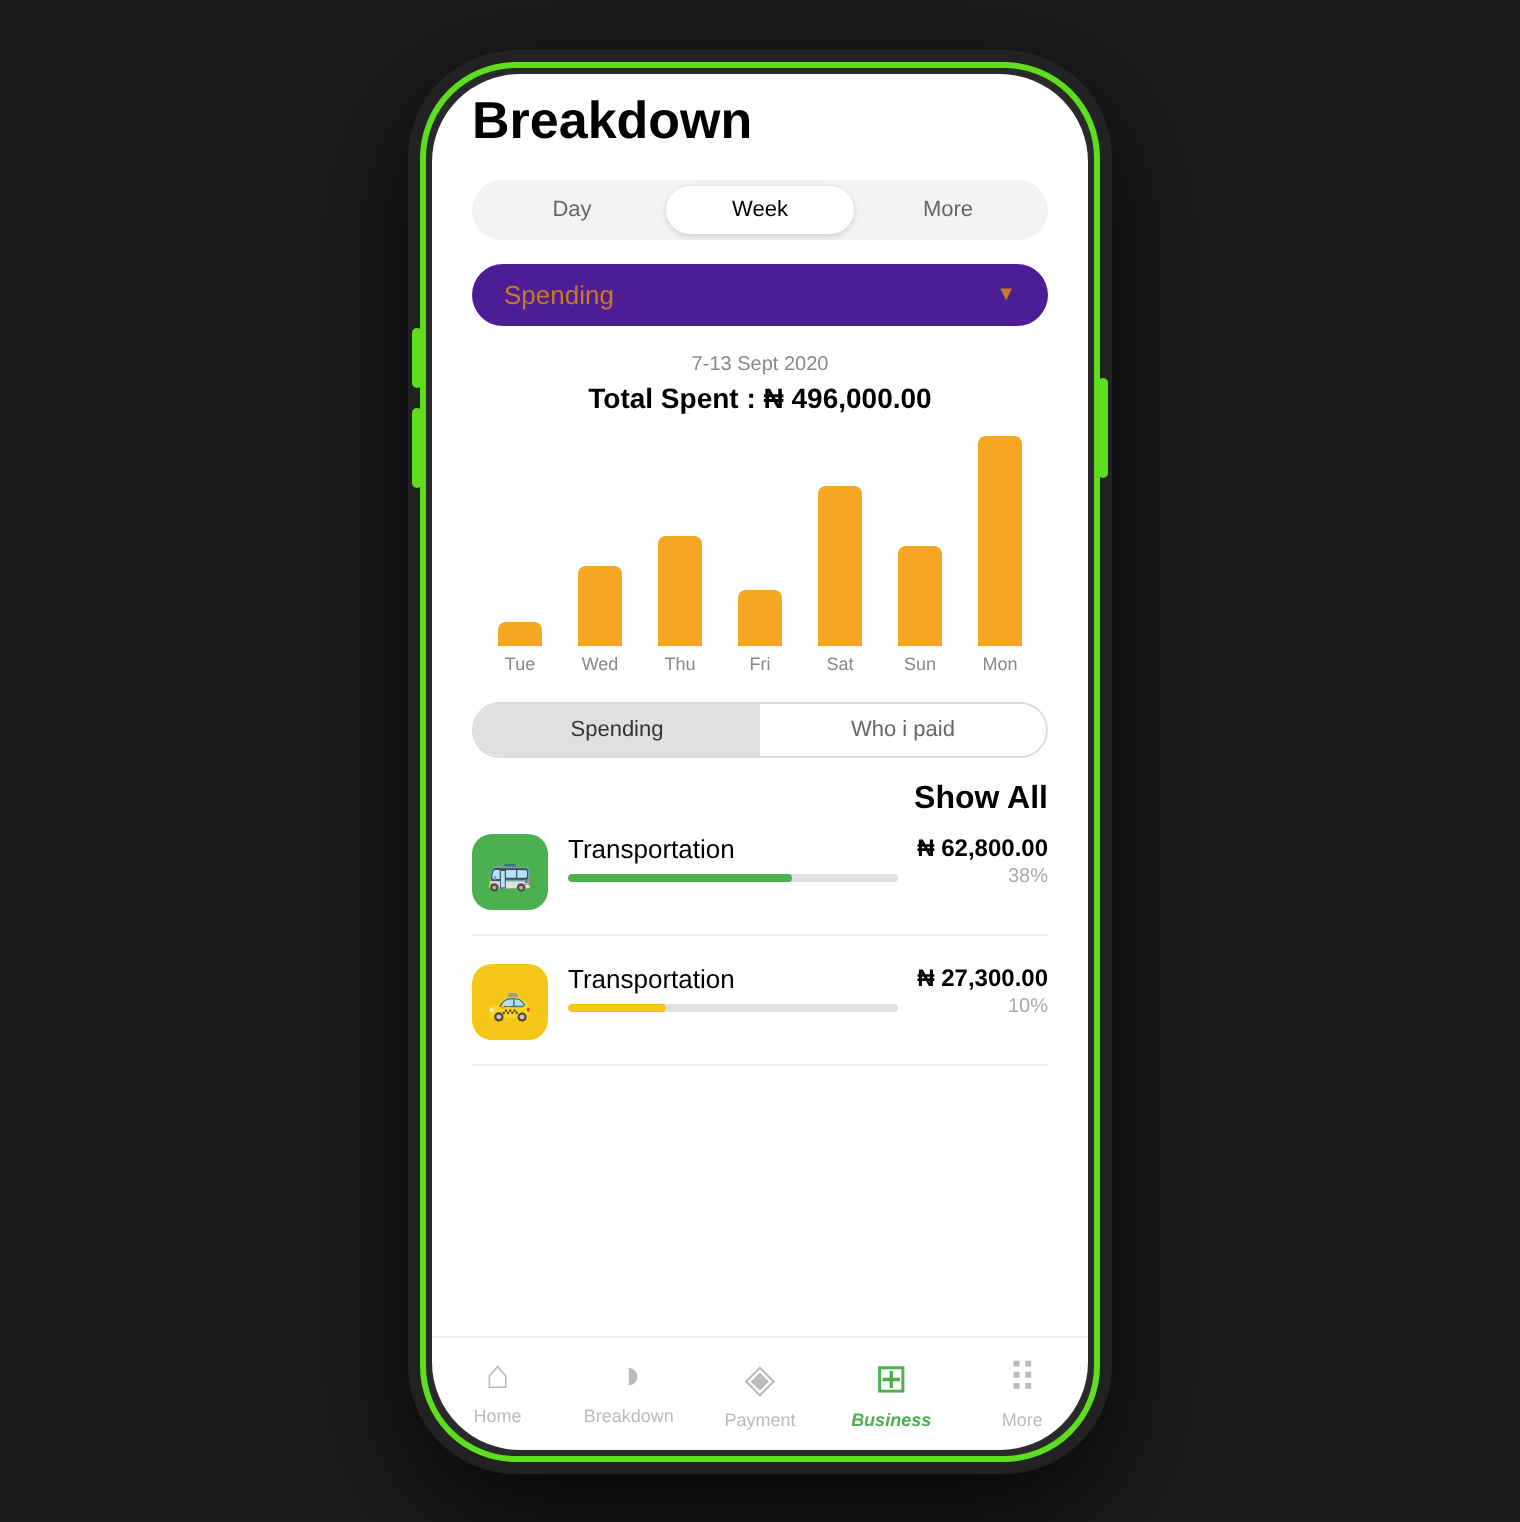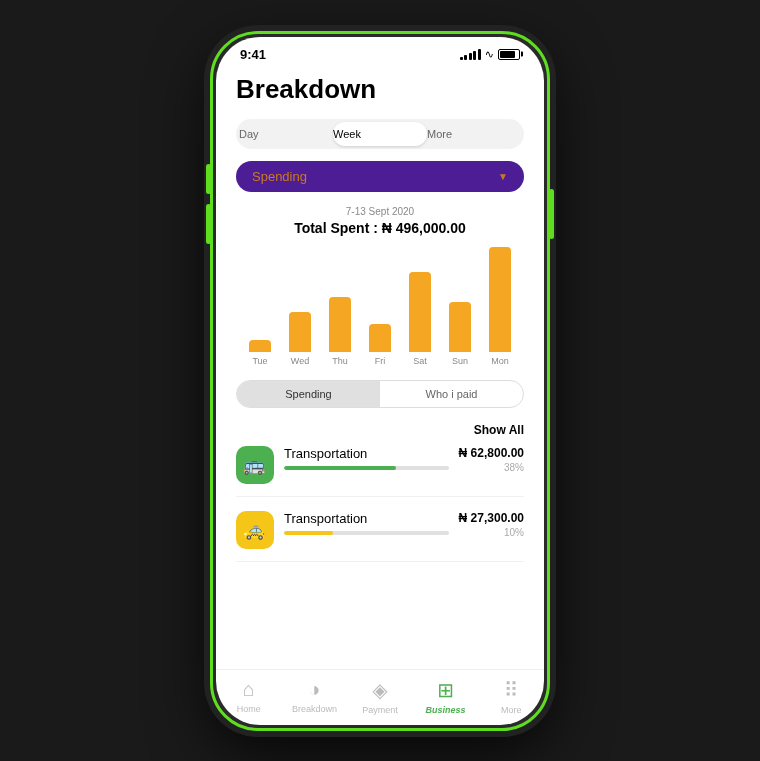--- a/index.html
+++ b/index.html
@@ -122,20 +122,21 @@
     
     .tab-row {
       display: flex;
       background: #f2f2f2;
       border-radius: 20px;
       padding: 3px;
       margin-bottom: 12px;
     }
     .tab-item {
       flex: 1;
+      text-align: center;
       padding: 6px 0;
       border-radius: 16px;
       font-size: 11px;
       color: #666;
       cursor: pointer;
     }
     .tab-item.active {
       background: #fff;
       color: #000;
       font-weight: 500;
@@ -210,21 +211,21 @@
       color: #333;
       font-weight: 500;
     }
 
     
     .show-all-row {
       text-align: right;
       margin-bottom: 8px;
     }
     .show-all-text {
-      font-size: 12px;
+      font-size: 16px;
       font-weight: 700;
       color: #000;
       cursor: pointer;
     }
 
     
     .category-item {
       display: flex;
       align-items: flex-start;
       gap: 10px;
@@ -311,36 +312,20 @@
 </head>
 <body>
 
 <div class="phone-outer">
   <div class="phone-side-btn phone-vol-up"></div>
   <div class="phone-side-btn phone-vol-down"></div>
   <div class="phone-side-btn phone-power"></div>
 
   <div class="phone-inner">
 
-    <div class="status-bar">
-      <span class="status-time">9:41</span>
-      <div class="status-icons">
-        <div class="signal-bars">
-          <div class="signal-bar" style="height:3px"></div>
-          <div class="signal-bar" style="height:5px"></div>
-          <div class="signal-bar" style="height:7px"></div>
-          <div class="signal-bar" style="height:9px"></div>
-          <div class="signal-bar" style="height:11px"></div>
-        </div>
-        <span class="wifi-icon">∿</span>
-        <div class="battery-icon">
-          <div class="battery-fill"></div>
-        </div>
-      </div>
-    </div>
 
     <div class="content">
       <h1 class="page-title">Breakdown</h1>
 
       <div class="tab-row">
         <div class="tab-item">Day</div>
         <div class="tab-item active">Week</div>
         <div class="tab-item">More</div>
       </div>
 

